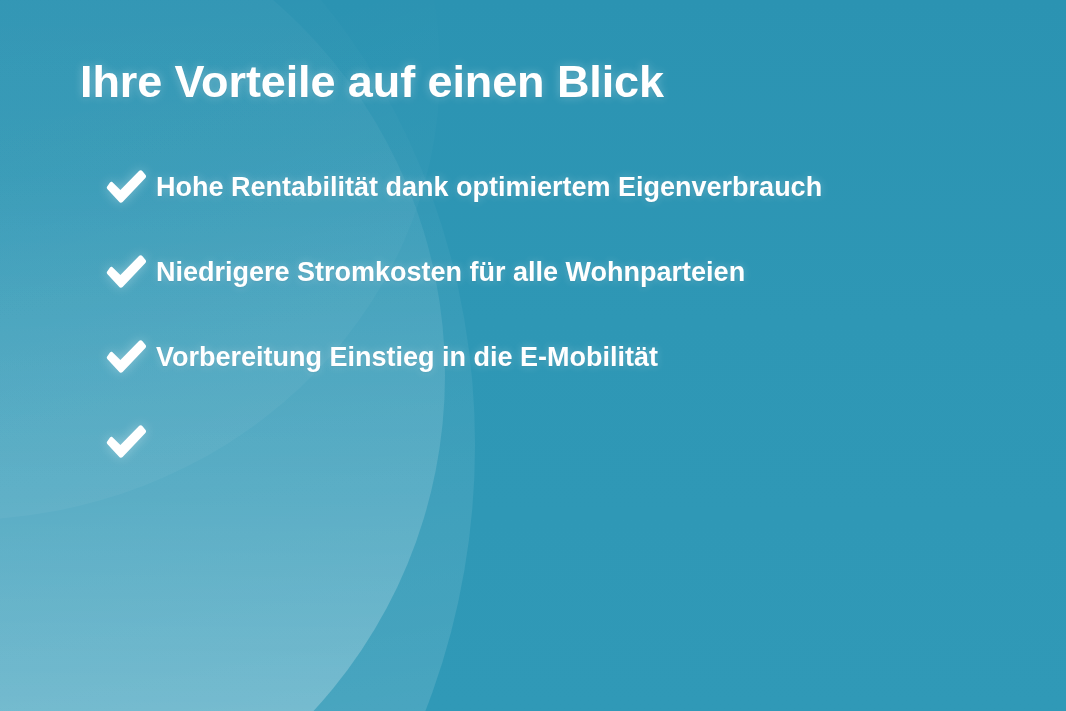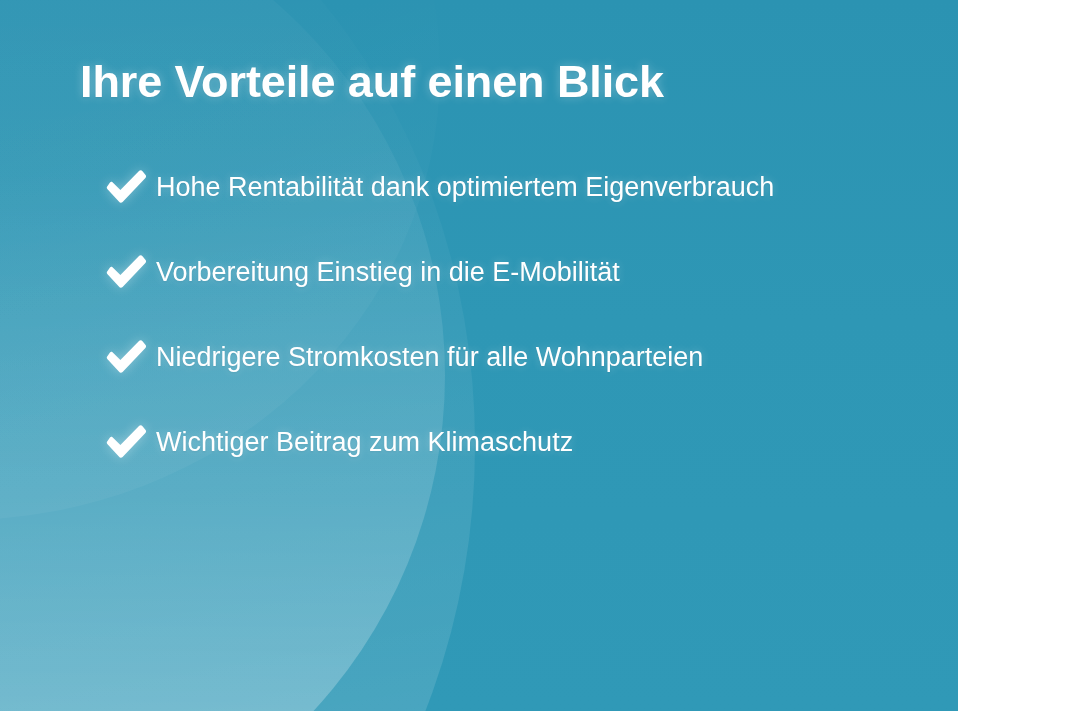--- a/index.html
+++ b/index.html
@@ -3,21 +3,21 @@
 <meta charset="utf-8">
 <style>
   html, body {
     margin: 0;
     padding: 0;
     background: #ffffff;
   }
 
   #slide {
     position: relative;
-    width: 958px;
+    width: 1066px;
     height: 711px;
     overflow: hidden;
     background: #2d96b4;
     font-family: "Liberation Sans", sans-serif;
     -webkit-font-smoothing: antialiased;
   }
 
   
   .bg-base {
     position: absolute;
@@ -113,21 +113,21 @@
     flex: 0 0 auto;
     width: 46px;
     height: 40px;
     margin-right: 6px;
     display: block;
     filter: drop-shadow(0 0 6px rgba(255,255,255,0.35));
   }
 
   .benefit-label {
     font-size: 27px;
-    font-weight: 400;
+    font-weight: 700;
     color: #ffffff;
     white-space: nowrap;
     text-shadow: 0 0 9px rgba(255,255,255,0.28),
                  0 1px 2px rgba(0,60,80,0.10);
   }
 </style>
 </head>
 <body>
 
 <div id="slide">
@@ -148,32 +148,31 @@
           <path d="M3.2 19.5 L6.0 15.4 C6.6 14.6 7.8 14.5 8.5 15.2 L16.4 23.0 L35.0 4.0 C36.0 3.0 37.6 3.1 38.5 4.2 L41.6 8.0 C42.3 8.9 42.2 10.2 41.4 11.0 L18.6 34.9 C17.6 35.9 16.0 35.9 15.1 34.8 L3.3 21.9 C2.7 21.2 2.6 20.2 3.2 19.5 Z" fill="#ffffff"></path>
         </svg>
         <span class="benefit-label">Hohe Rentabilität dank optimiertem Eigenverbrauch</span>
       </li>
 
 
       <li class="benefit-item">
         <svg class="check-icon" viewBox="0 0 46 40" aria-hidden="true">
           <path d="M3.2 19.5 L6.0 15.4 C6.6 14.6 7.8 14.5 8.5 15.2 L16.4 23.0 L35.0 4.0 C36.0 3.0 37.6 3.1 38.5 4.2 L41.6 8.0 C42.3 8.9 42.2 10.2 41.4 11.0 L18.6 34.9 C17.6 35.9 16.0 35.9 15.1 34.8 L3.3 21.9 C2.7 21.2 2.6 20.2 3.2 19.5 Z" fill="#ffffff"></path>
         </svg>
+        <span class="benefit-label">Niedrigere Stromkosten für alle Wohnparteien</span>
+      </li>
+
+      <li class="benefit-item">
+        <svg class="check-icon" viewBox="0 0 46 40" aria-hidden="true">
+          <path d="M3.2 19.5 L6.0 15.4 C6.6 14.6 7.8 14.5 8.5 15.2 L16.4 23.0 L35.0 4.0 C36.0 3.0 37.6 3.1 38.5 4.2 L41.6 8.0 C42.3 8.9 42.2 10.2 41.4 11.0 L18.6 34.9 C17.6 35.9 16.0 35.9 15.1 34.8 L3.3 21.9 C2.7 21.2 2.6 20.2 3.2 19.5 Z" fill="#ffffff"></path>
+        </svg>
         <span class="benefit-label">Vorbereitung Einstieg in die E-Mobilität</span>
       </li>
 
       <li class="benefit-item">
         <svg class="check-icon" viewBox="0 0 46 40" aria-hidden="true">
           <path d="M3.2 19.5 L6.0 15.4 C6.6 14.6 7.8 14.5 8.5 15.2 L16.4 23.0 L35.0 4.0 C36.0 3.0 37.6 3.1 38.5 4.2 L41.6 8.0 C42.3 8.9 42.2 10.2 41.4 11.0 L18.6 34.9 C17.6 35.9 16.0 35.9 15.1 34.8 L3.3 21.9 C2.7 21.2 2.6 20.2 3.2 19.5 Z" fill="#ffffff"></path>
         </svg>
-        <span class="benefit-label">Niedrigere Stromkosten für alle Wohnparteien</span>
-      </li>
-
-      <li class="benefit-item">
-        <svg class="check-icon" viewBox="0 0 46 40" aria-hidden="true">
-          <path d="M3.2 19.5 L6.0 15.4 C6.6 14.6 7.8 14.5 8.5 15.2 L16.4 23.0 L35.0 4.0 C36.0 3.0 37.6 3.1 38.5 4.2 L41.6 8.0 C42.3 8.9 42.2 10.2 41.4 11.0 L18.6 34.9 C17.6 35.9 16.0 35.9 15.1 34.8 L3.3 21.9 C2.7 21.2 2.6 20.2 3.2 19.5 Z" fill="#ffffff"></path>
-        </svg>
-        <span class="benefit-label">Wichtiger Beitrag zum Klimaschutz</span>
       </li>
 
     </ul>
   </div>
 </div>
 
 </body></html>

